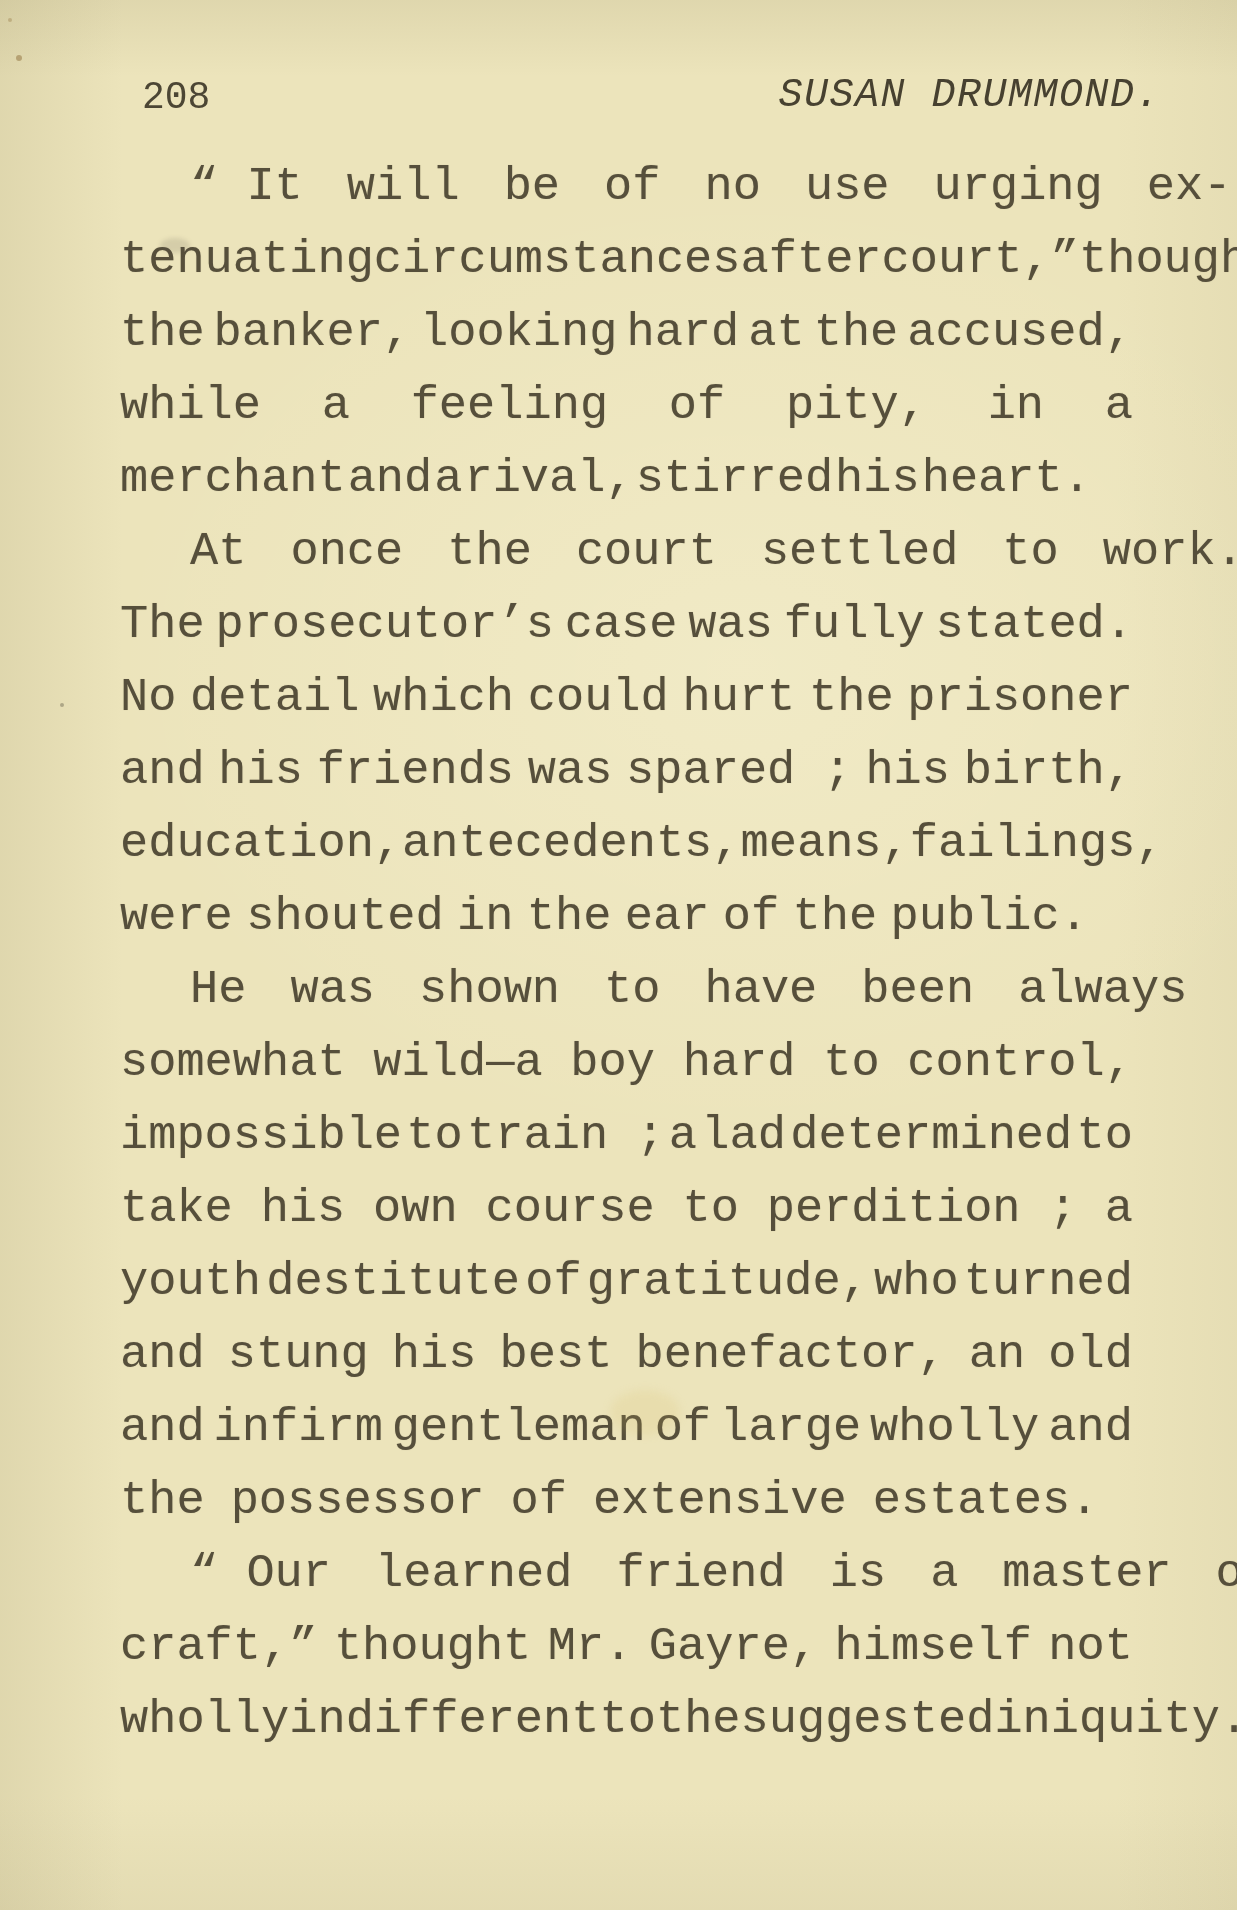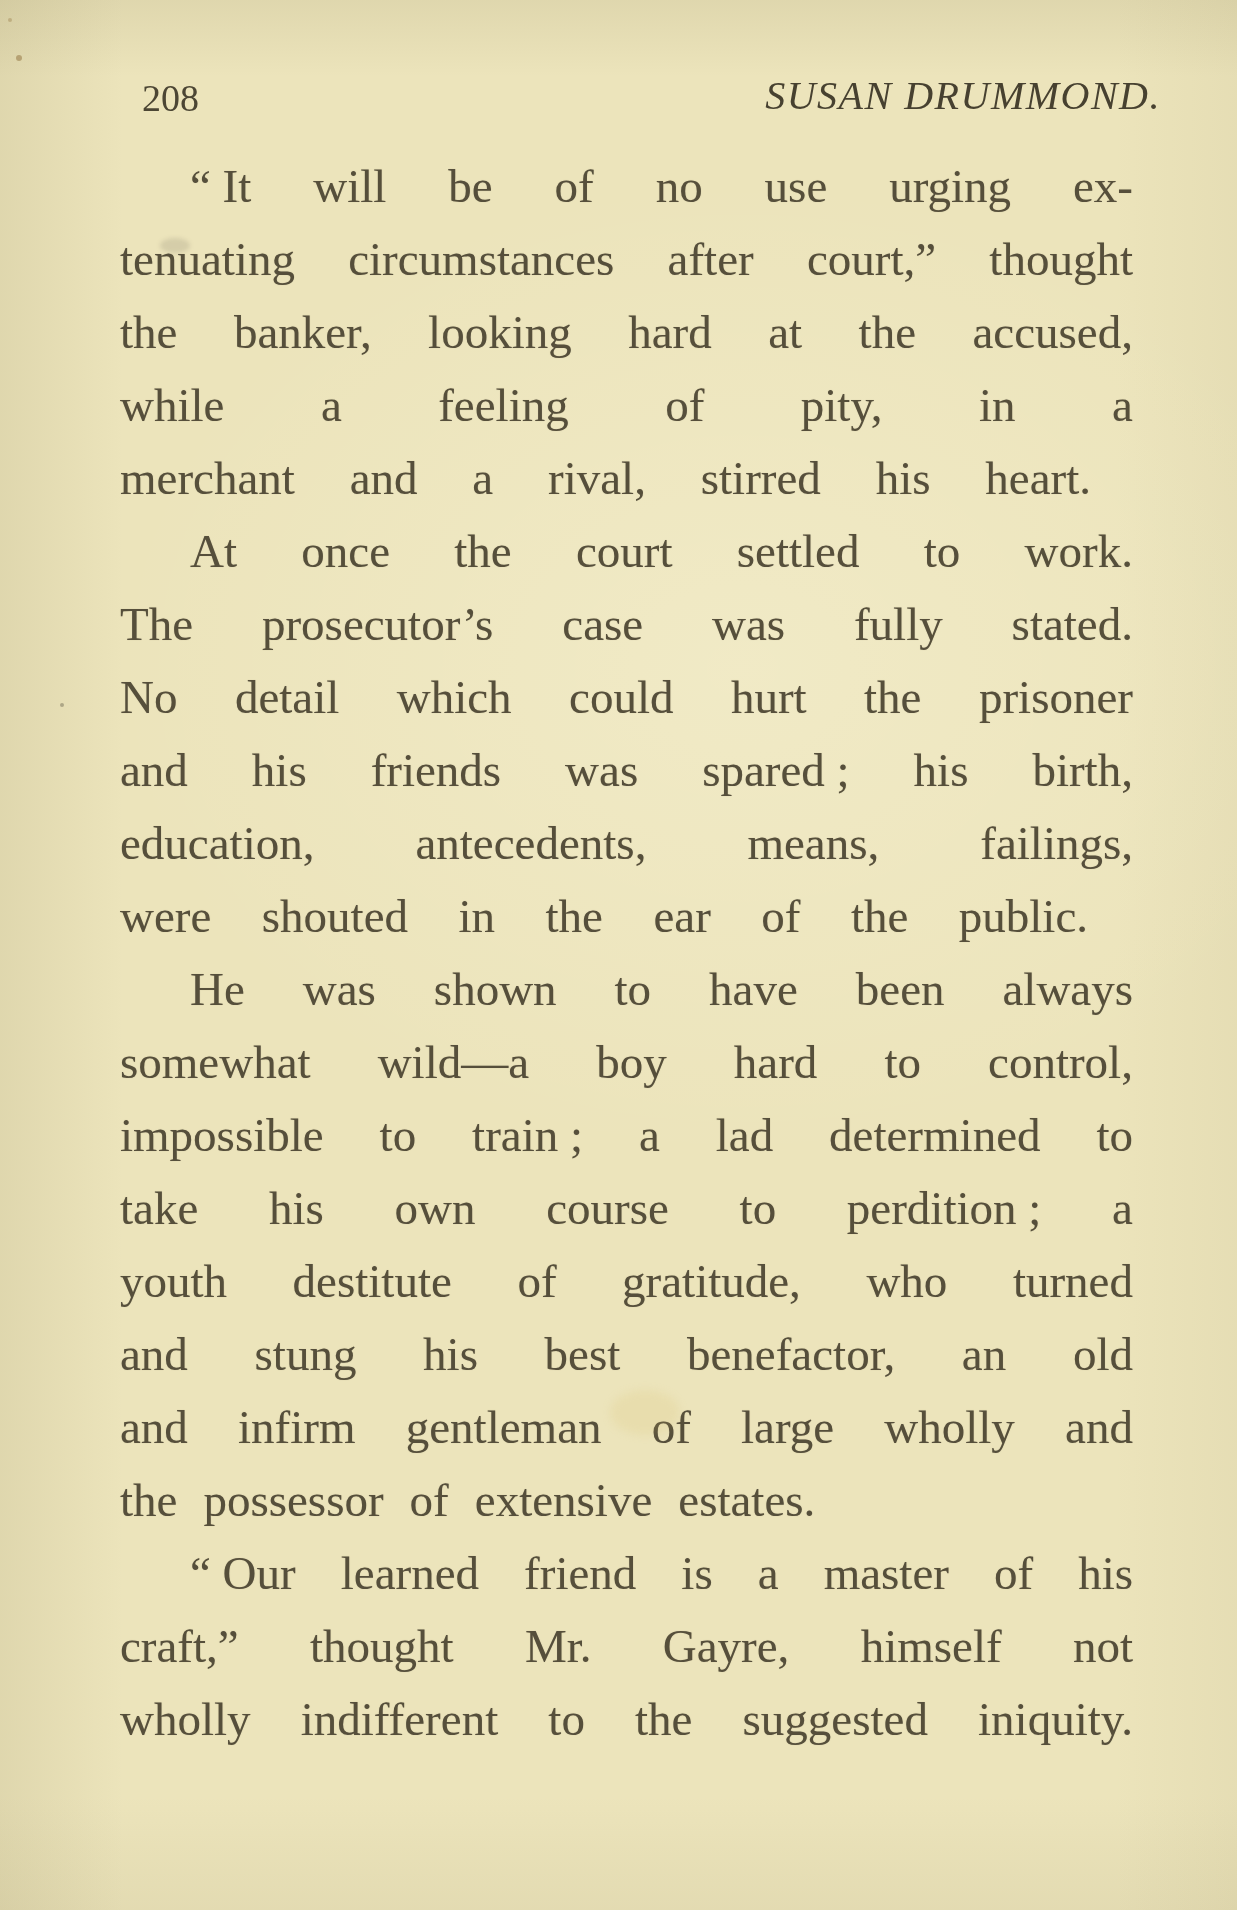--- a/index.html
+++ b/index.html
@@ -5,21 +5,21 @@
   :root{
     --paper:#ece4bb;
     --ink:#564f3b;
   }
   html,body{margin:0;padding:0;background:#888;}
   .page{
     position:relative;
     width:1237px;height:1910px;
     margin:0 auto;
     overflow:hidden;
-    font-family:Liberation Serif, serif;
+    font-family:Liberation Mono, monospace;
     color:var(--ink);
     background:
       radial-gradient(ellipse 900px 700px at 60% 35%, rgba(255,252,230,0.25), rgba(255,252,230,0) 70%),
       linear-gradient(90deg, rgba(110,100,55,0.10), rgba(110,100,55,0) 10%, rgba(110,100,55,0) 90%, rgba(110,100,55,0.05)),
       linear-gradient(180deg, rgba(110,100,55,0.10), rgba(110,100,55,0) 4%, rgba(110,100,55,0) 94%, rgba(110,100,55,0.07)),
       var(--paper);
   }
   .header{
     position:absolute;top:72px;left:120px;width:1013px;height:50px;
   }

